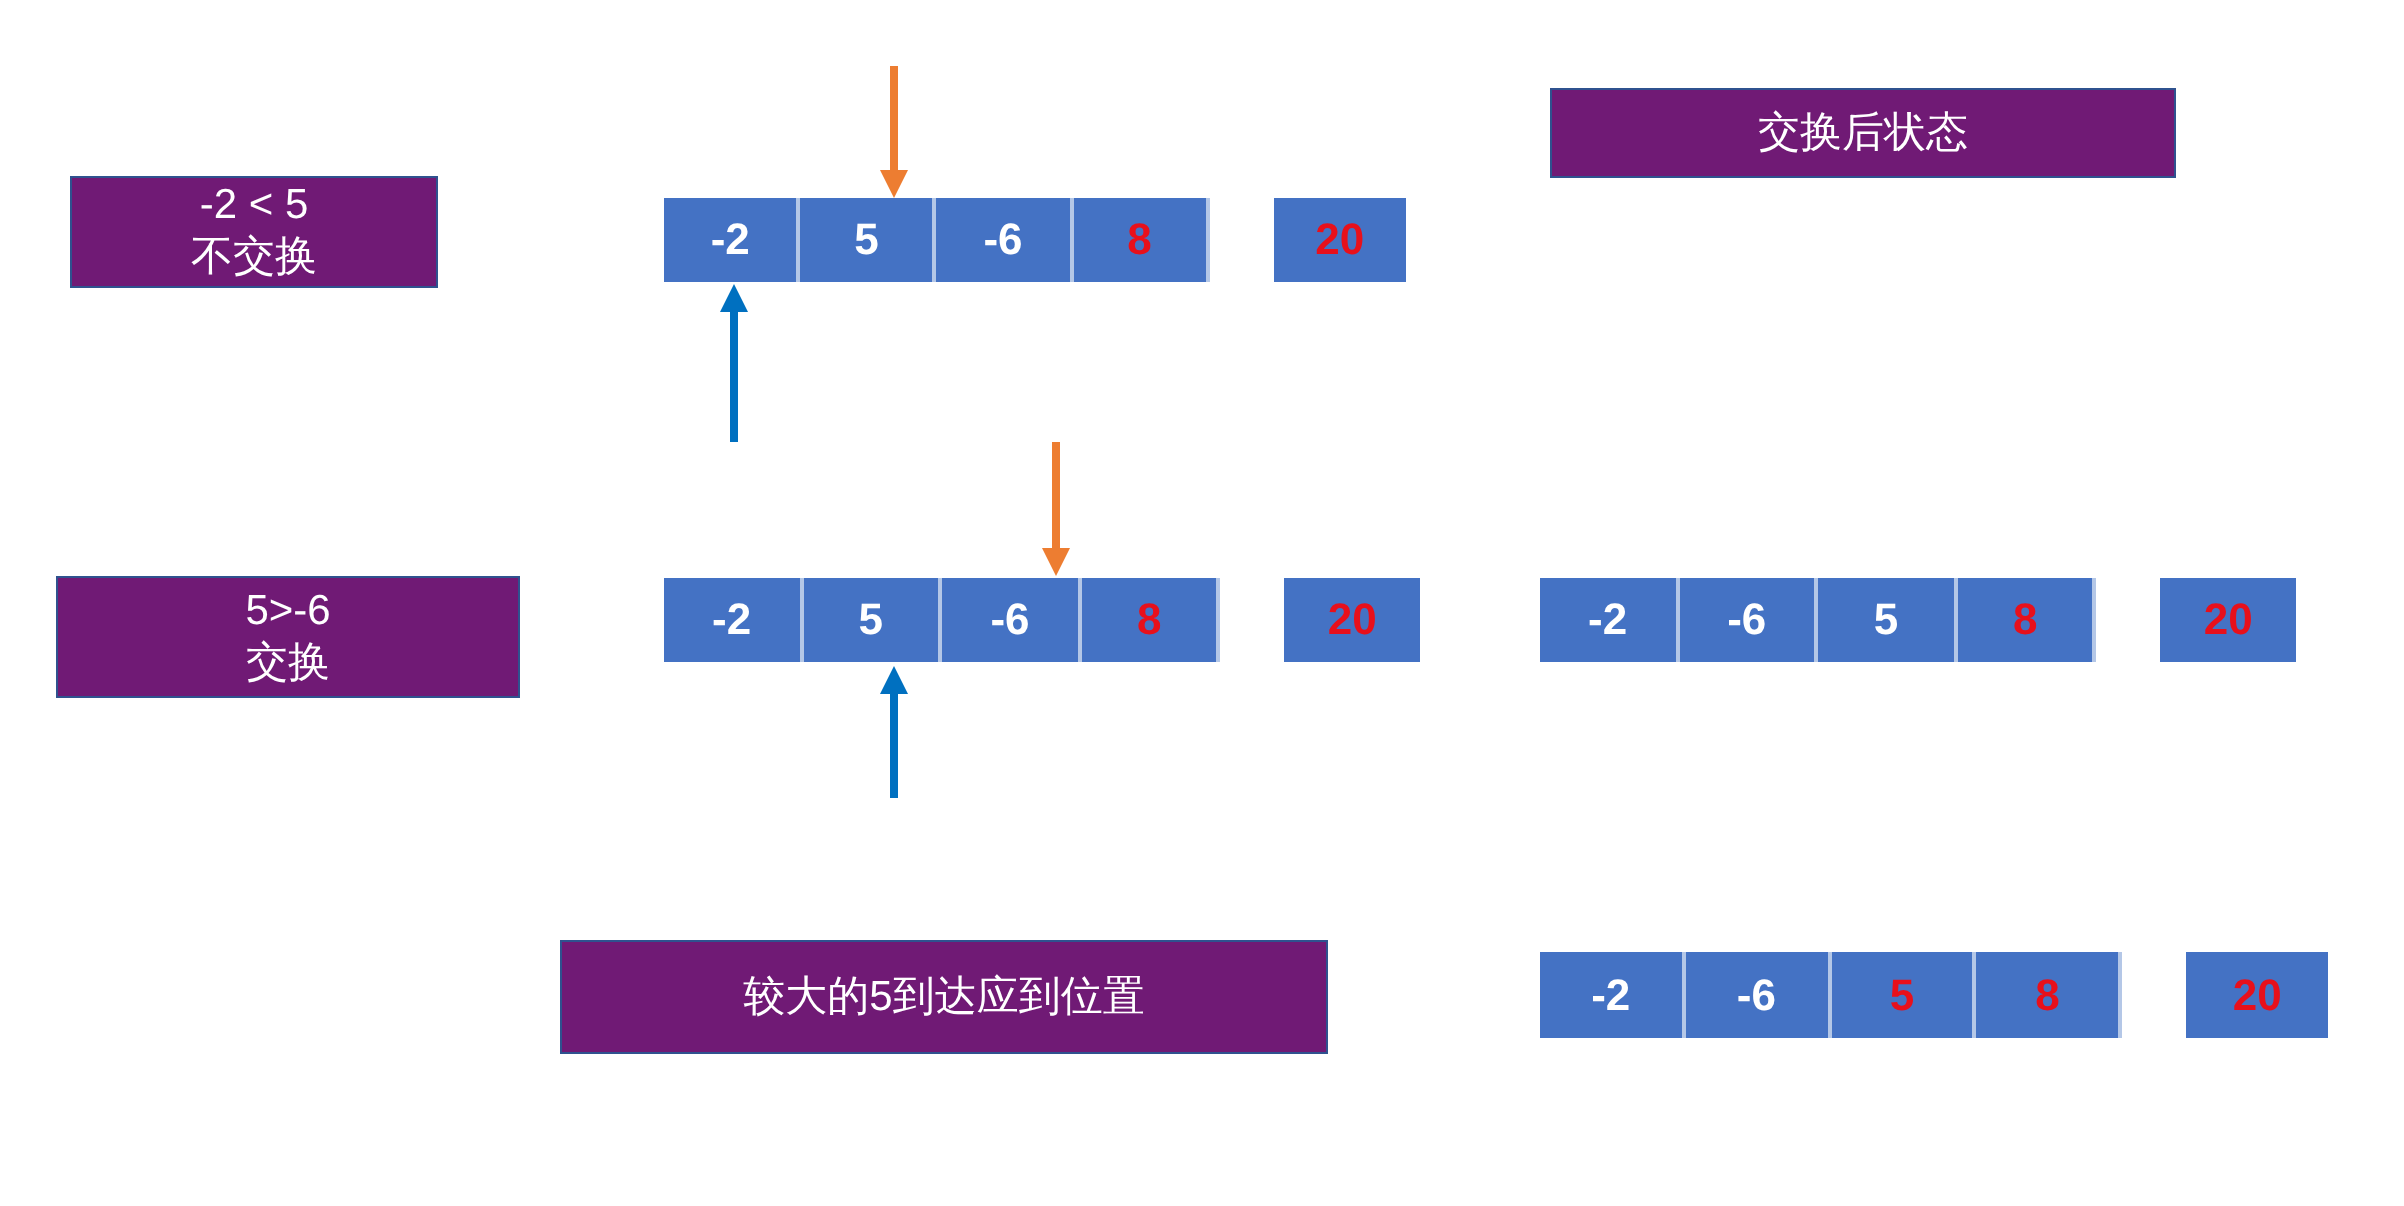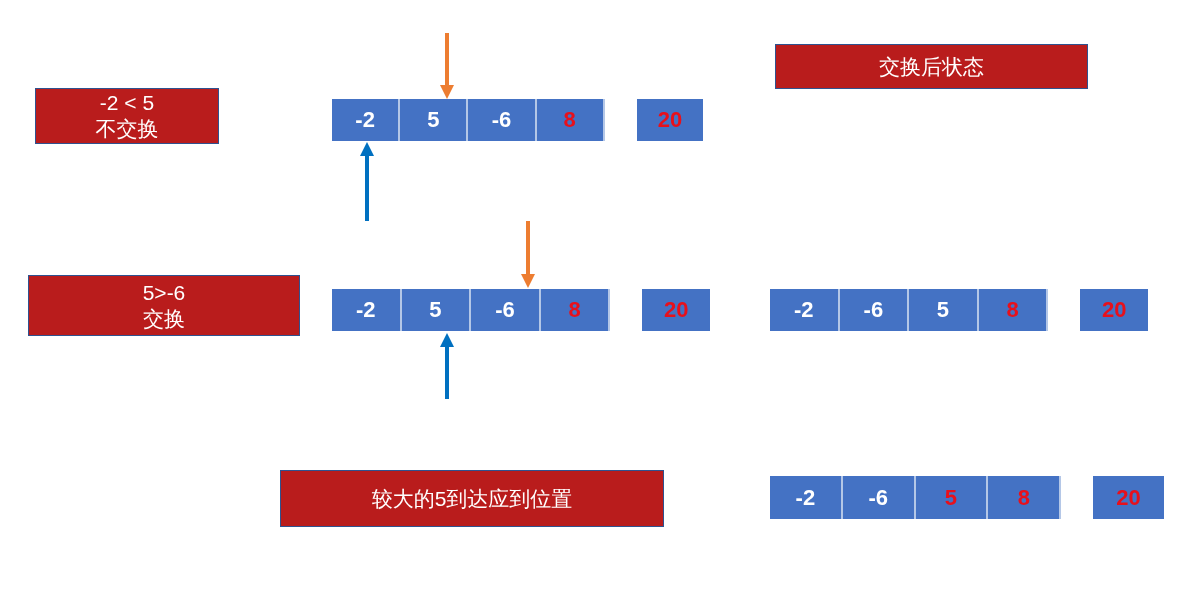--- a/index.html
+++ b/index.html
@@ -1,18 +1,18 @@
 <!DOCTYPE html>
 <html><head>
 <meta charset="utf-8">
 <style>
   html, body { margin:0; padding:0; }
   body { width:1202px; height:603px; position:relative; background:#ffffff; overflow:hidden;
          font-family: "Liberation Sans", "DejaVu Sans", sans-serif; }
-  .label-box { position:absolute; background:#b91c1c; border:1px solid #2f528f; color:#ffffff;
+  .label-box { position:absolute; background:#701a75; border:1px solid #2f528f; color:#ffffff;
                display:flex; flex-direction:column; align-items:center; justify-content:center;
                font-size:21px; line-height:26px; box-sizing:border-box; text-align:center; }
   .array { position:absolute; display:flex; box-sizing:border-box; }
   .cell { flex:1; background:#4472c4; color:#ffffff; display:flex; align-items:center; justify-content:center;
           font-weight:bold; font-size:22px; border-right:2px solid #b4c7e7; box-sizing:border-box; }
   .cell:last-child { border-right:none;margin-left:32px; }
   .cell.done { color:#e8101b; font-weight:bold; }
   .arrow { position:absolute; }
 </style>
 </head>
@@ -37,21 +37,21 @@
 
 <svg class="arrow" style="left:437px; top:33px;" width="20" height="67">
   <line x1="10" y1="0" x2="10" y2="54" stroke="#ed7d31" stroke-width="4"></line>
   <polygon points="3,52 17,52 10,66" fill="#ed7d31"></polygon>
 </svg>
 <svg class="arrow" style="left:357px; top:142px;" width="20" height="80">
   <line x1="10" y1="12" x2="10" y2="79" stroke="#0070c0" stroke-width="4"></line>
   <polygon points="3,14 17,14 10,0" fill="#0070c0"></polygon>
 </svg>
 
-<div class="label-box" style="left:28px; top:275px; width:272px; height:61px;">
+<div class="label-box" style="left:28px; top:288px; width:232px; height:61px;">
   <span>5&gt;-6</span>
   <span>交换</span>
 </div>
 
 <div class="array" style="left:332px; top:289px; width:378px; height:42px;">
   <div class="cell">-2</div>
   <div class="cell">5</div>
   <div class="cell">-6</div>
   <div class="cell done">8</div>
   <div class="cell done">20</div>

